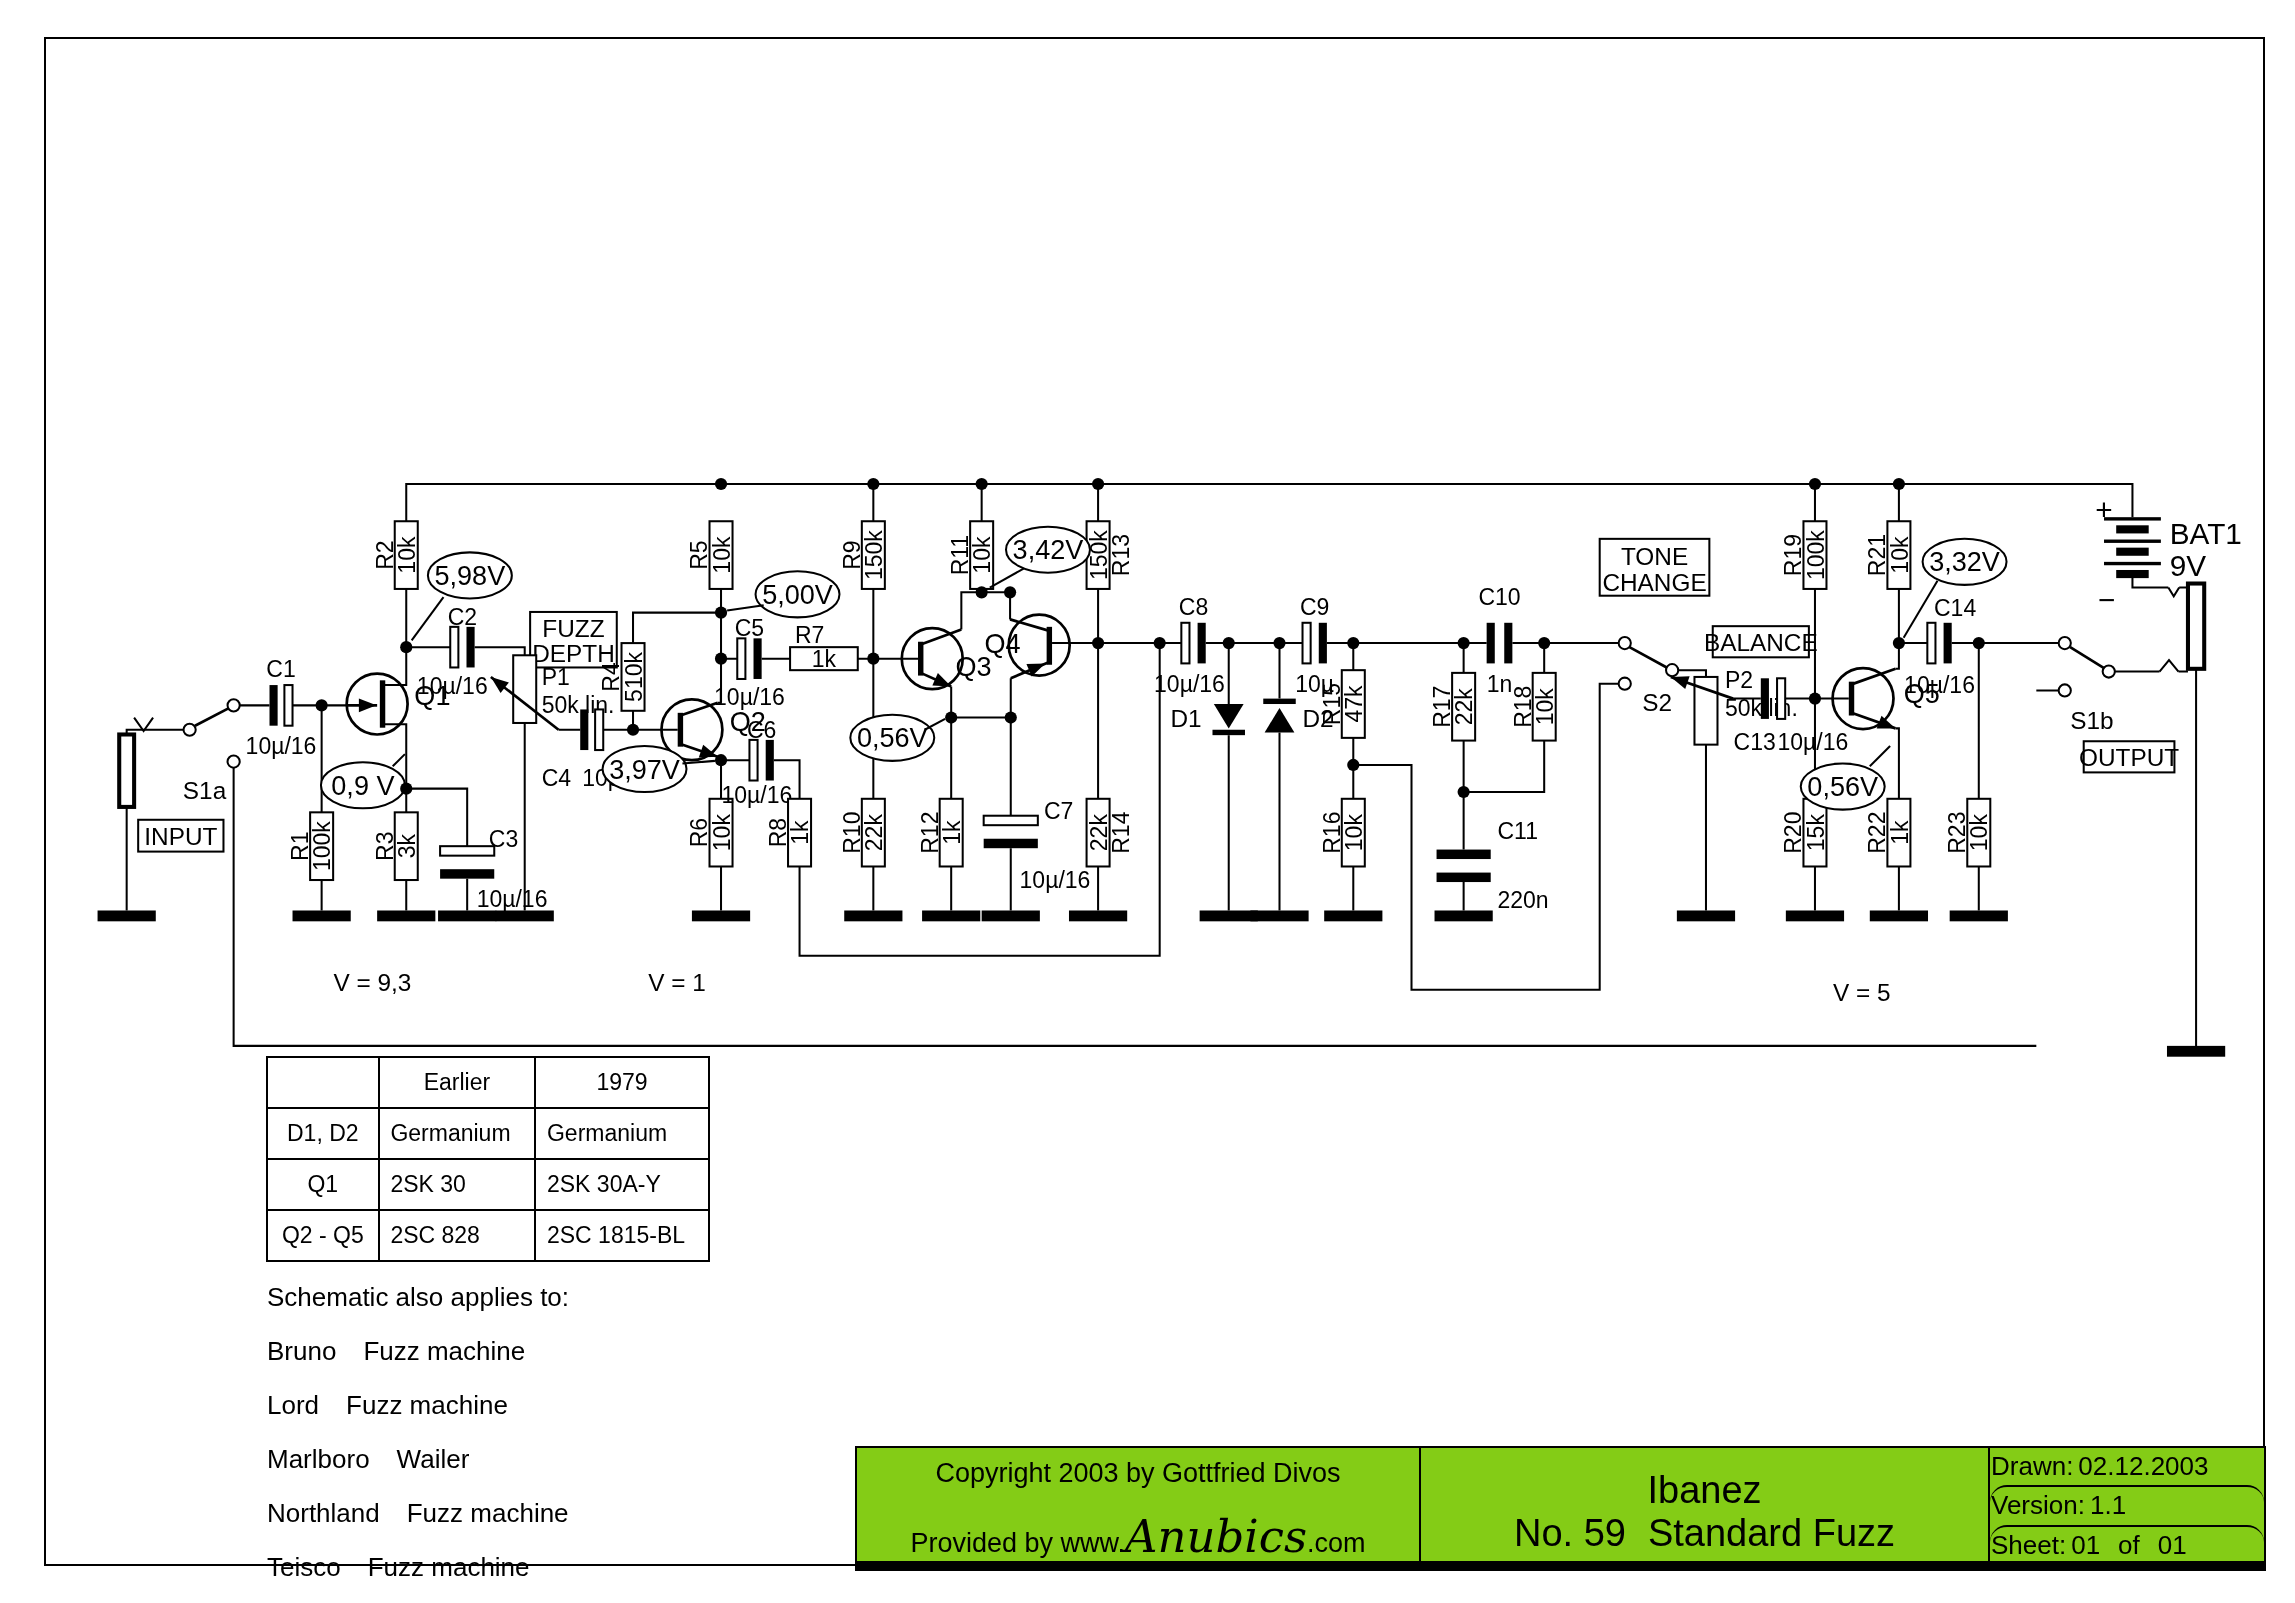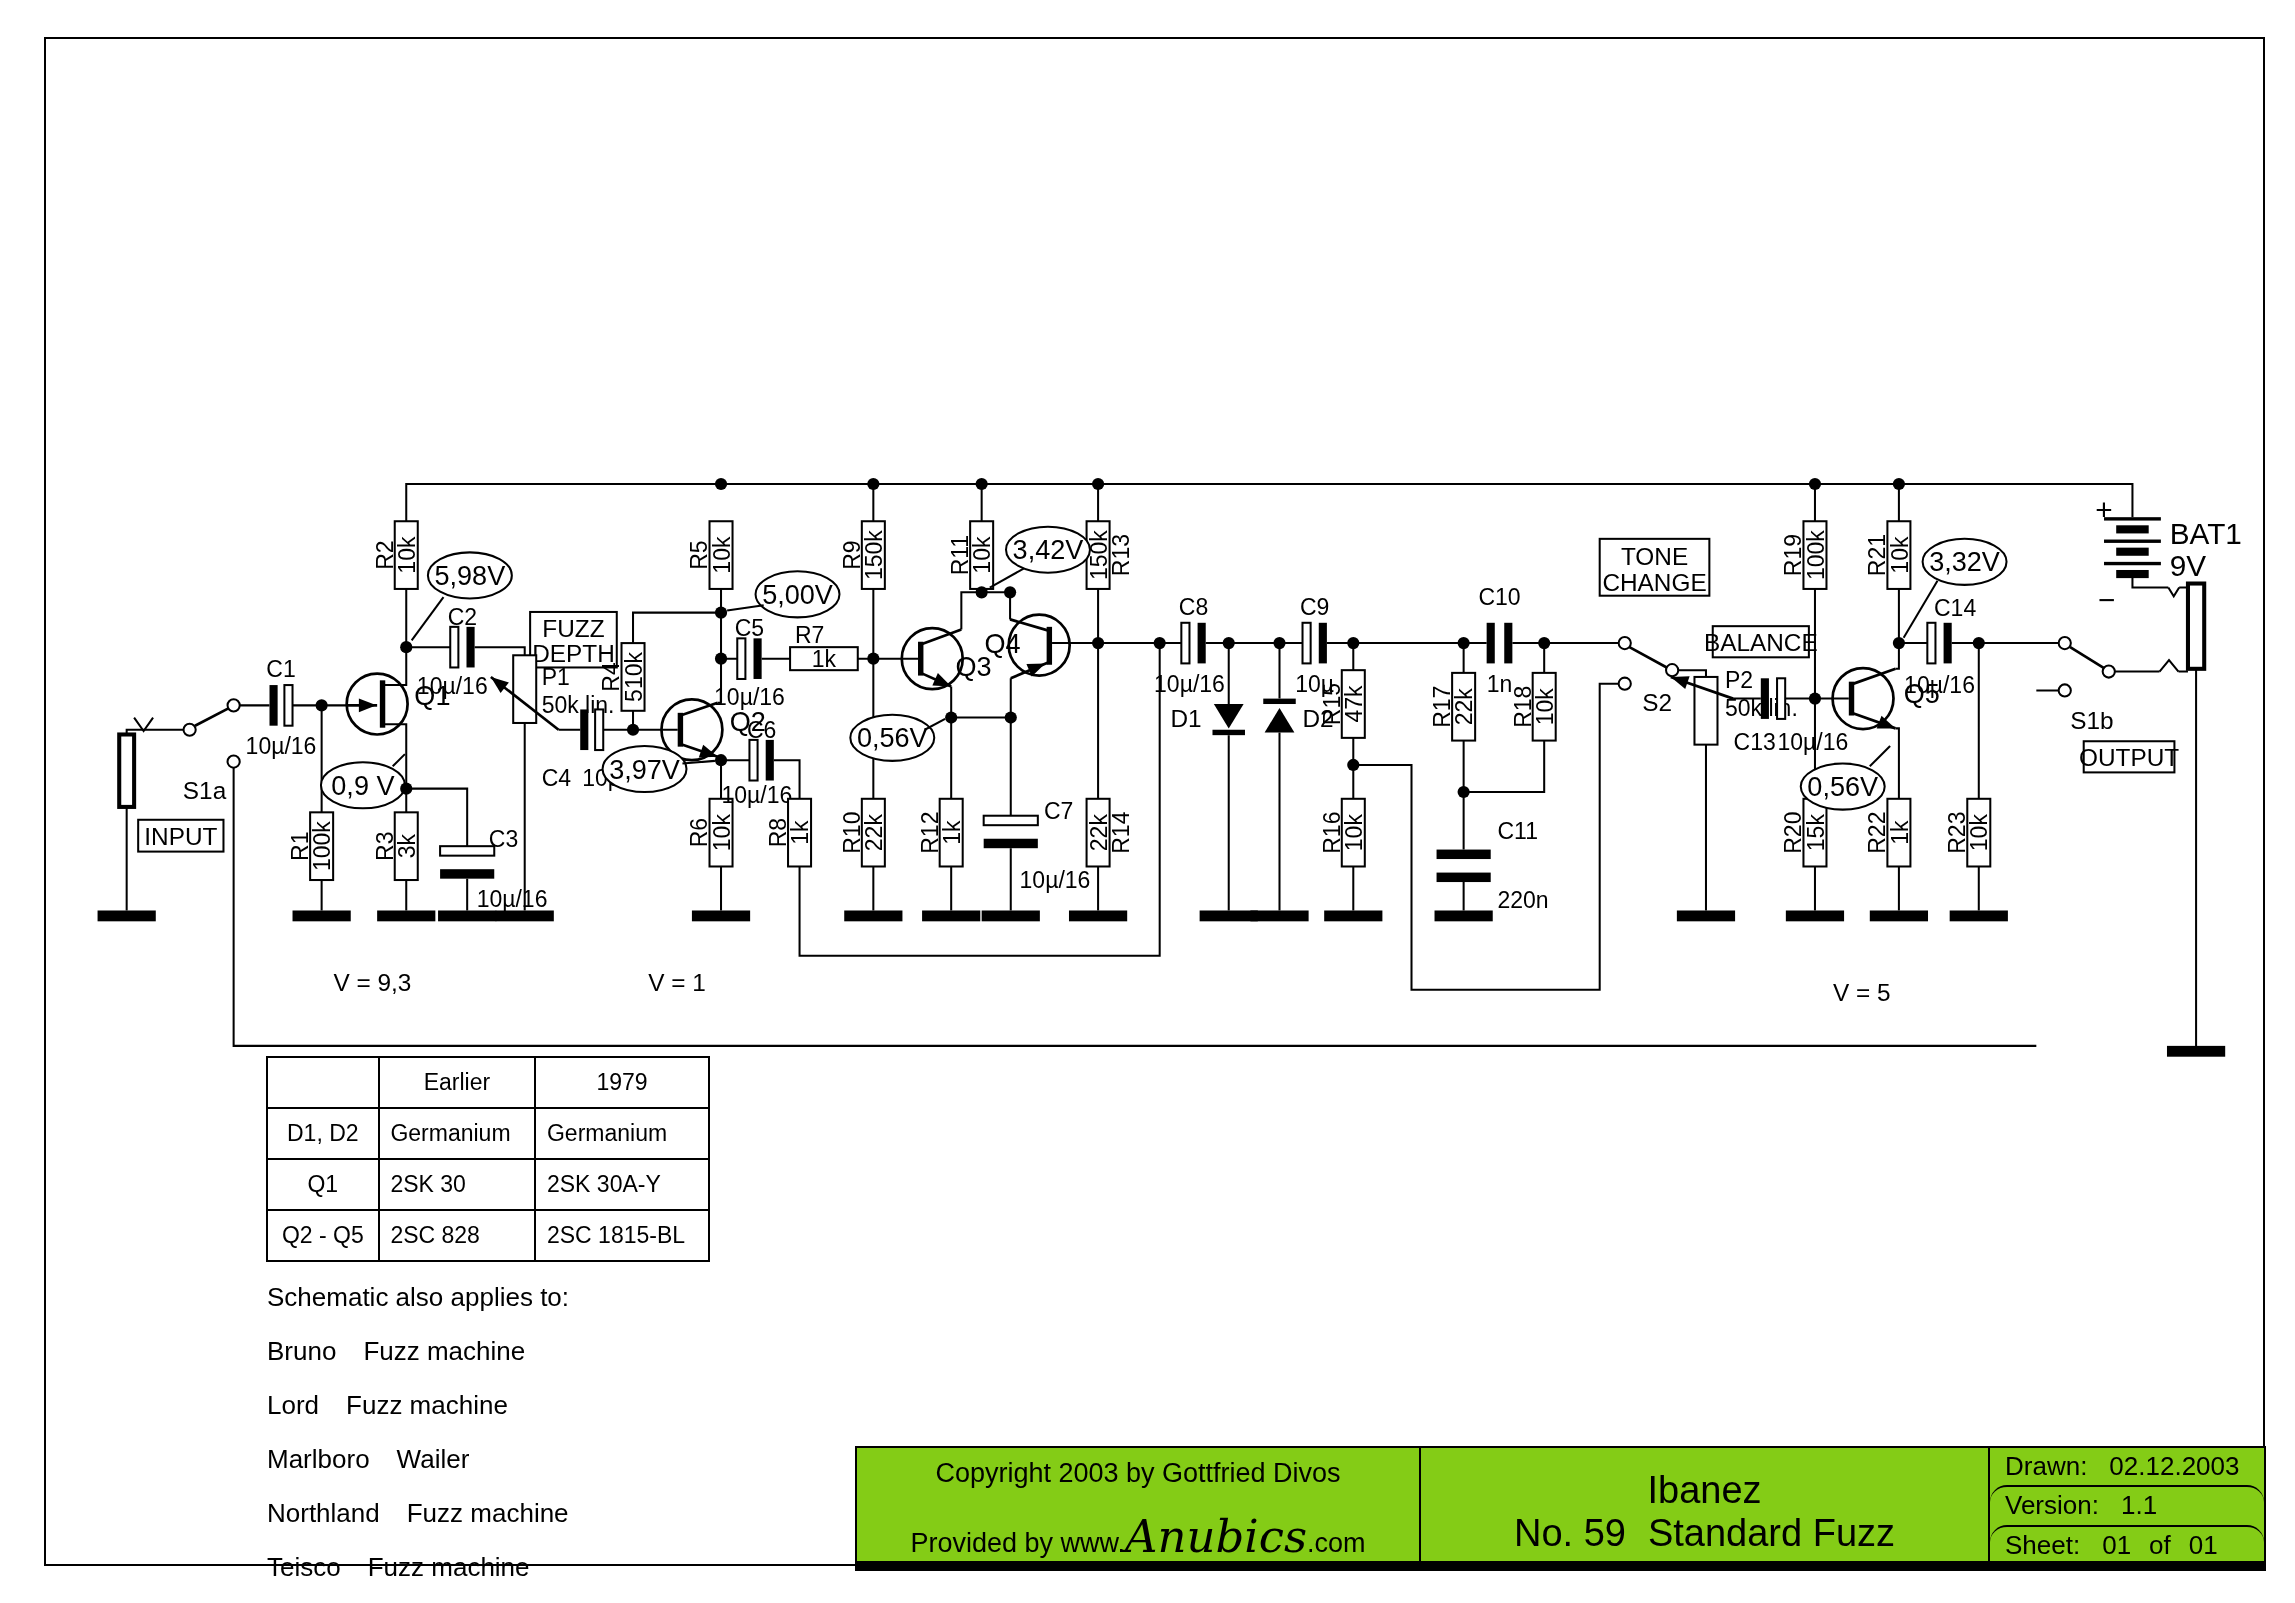--- a/index.html
+++ b/index.html
@@ -32,21 +32,21 @@
   .applies .row{margin-bottom:23px;}
   .applies .brand{margin-right:27px;}
   
   .tblock{position:absolute;left:855px;top:1446px;width:1407px;height:116px;
           border:2px solid #000;display:flex;background:#84cc16;}
   .tb-cell1{width:564px;border-right:2px solid #000;display:flex;flex-direction:column;
             justify-content:space-between;align-items:center;padding:9.5px 4.1px 5.4px 4.1px;box-sizing:border-box;}
   .tb-cell2{width:569px;border-right:2px solid #000;display:flex;flex-direction:column;
             justify-content:flex-end;align-items:center;padding:9.5px 4.1px 9.5px 4.1px;box-sizing:border-box;}
   .tb-cell3{flex:1;display:flex;flex-direction:column;}
-  .tb-row{flex:1;display:flex;align-items:center;padding-left:15px;font-size:26px;gap:22px;}
+  .tb-row{flex:1;display:flex;align-items:center;padding-left:1px;font-size:26px;gap:5px;}
   .tb-row + .tb-row{border-top:2px solid #000;border-radius:17px;}
   .copy1{font-size:27px;}
   .provided{font-size:27px;display:flex;align-items:baseline;}
   .script{font-family:"DejaVu Serif",serif;font-style:italic;font-size:45px;line-height:27px;}
   .brandline{font-size:38px;}
   .modelline{font-size:38px;display:flex;gap:22px;}
   .tb-bar{position:absolute;left:855px;top:1561px;width:1411px;height:9.5px;background:#000;}
   .ws{word-spacing:10.8px;}
 </style>
 </head>

